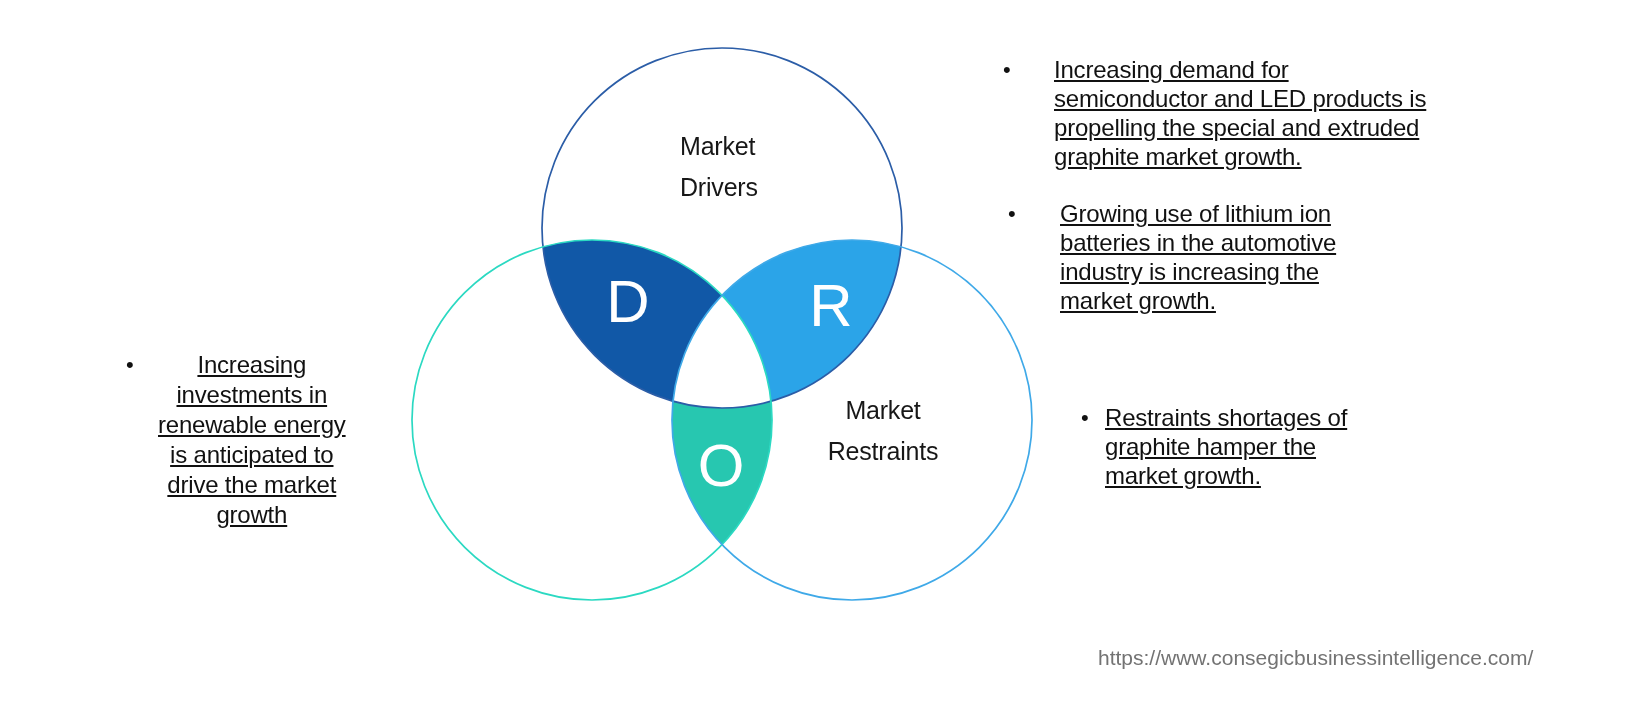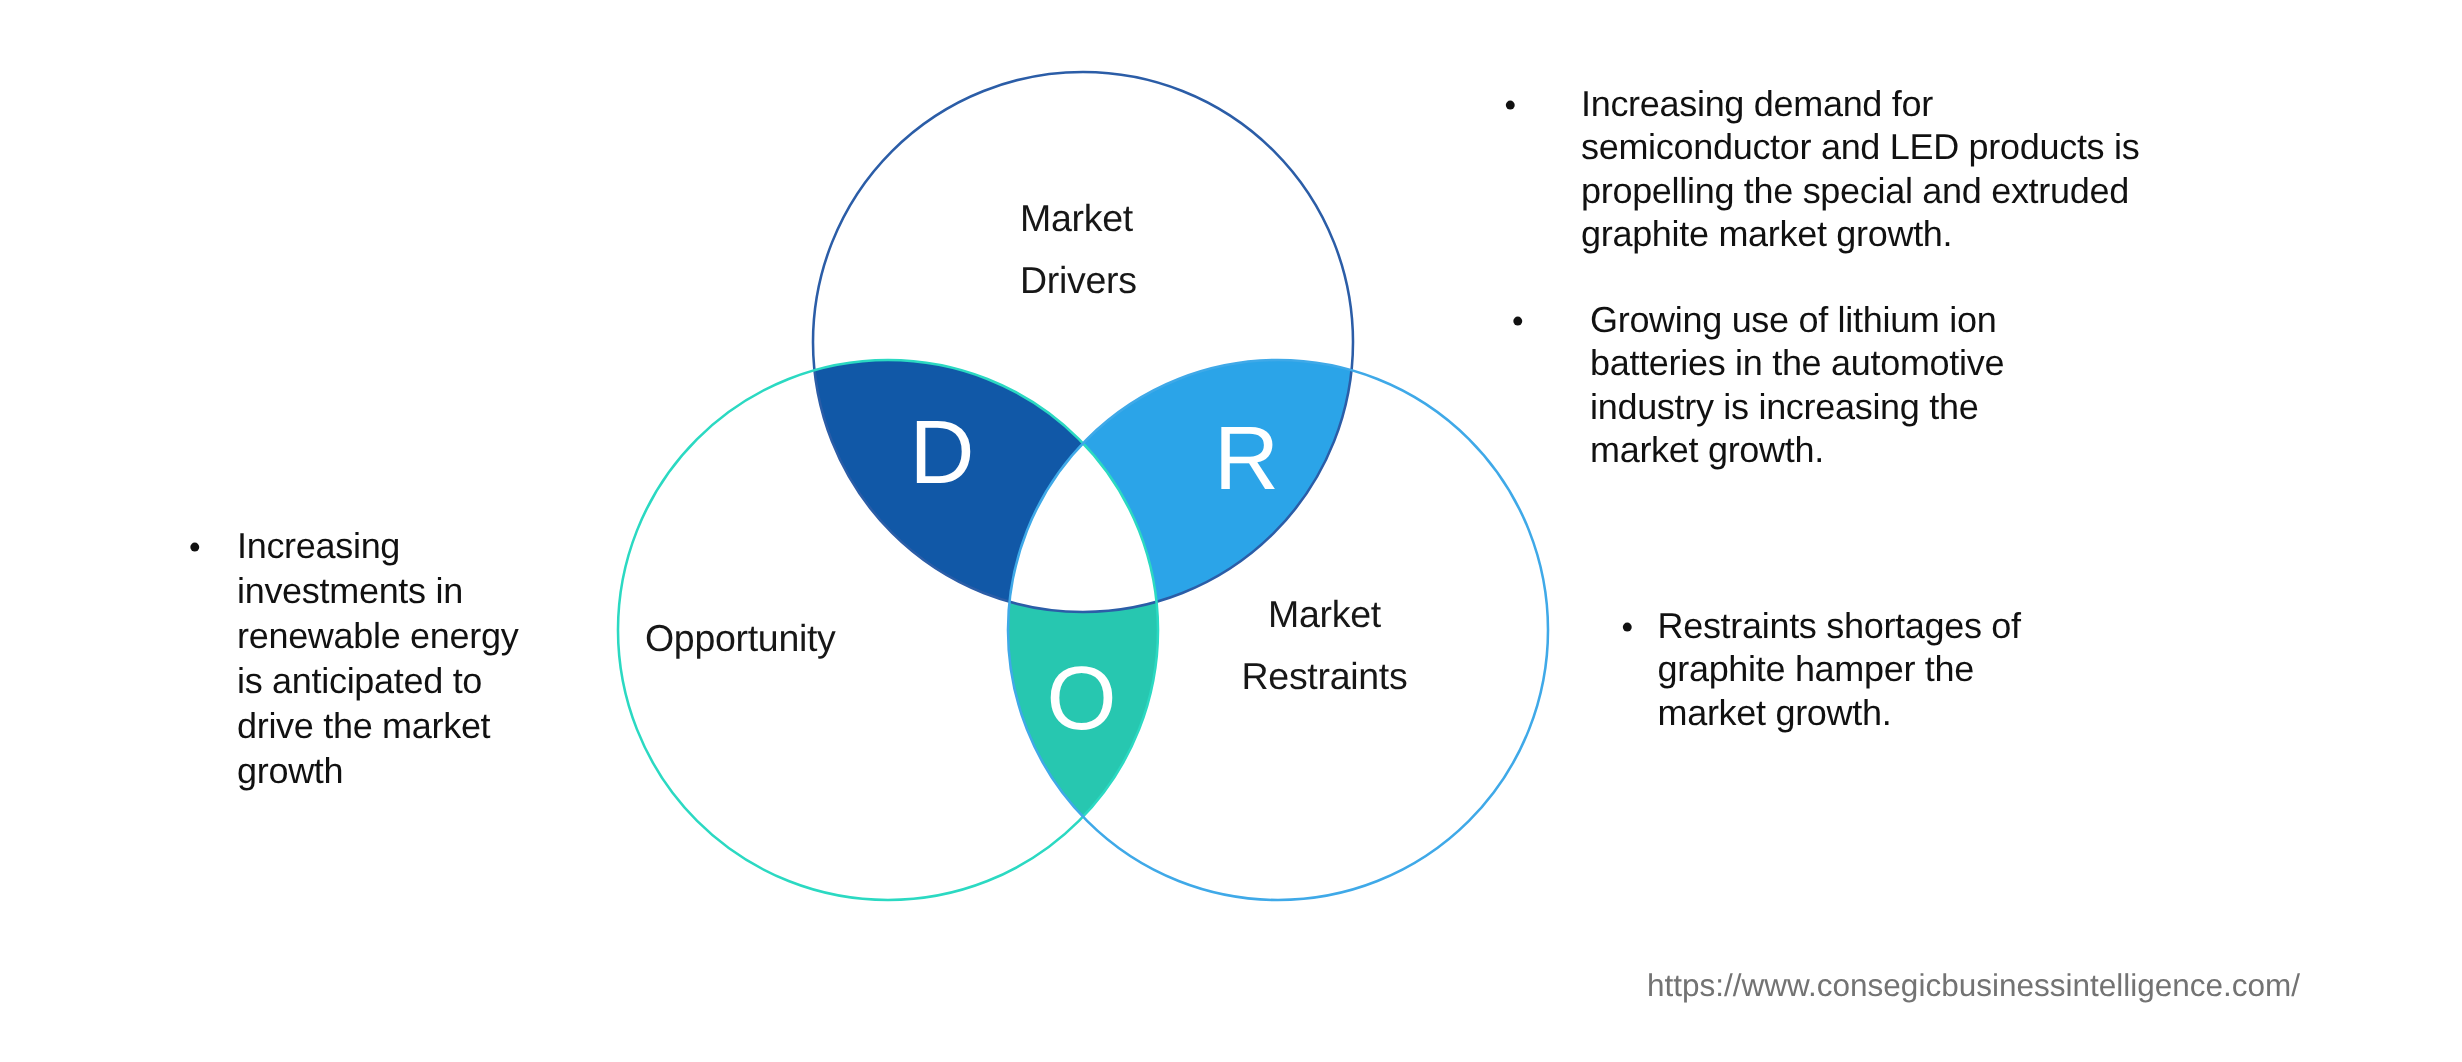--- a/index.html
+++ b/index.html
@@ -54,22 +54,23 @@
   }
   .bullet-block .dot {
     width: 12px;
     flex: 0 0 auto;
     font-size: 22px;
     line-height: 29px;
     color: #111111;
   }
   .bullet-block .bullet-text {
     white-space: pre-line;
+    text-decoration: underline;
   }
-  .bullet-left .bullet-text { line-height: 30px; }
+  .bullet-left .bullet-text { line-height: 30px; text-align: center; }
   .bullet-left .dot { line-height: 30px; }
   .footer-url {
     position: absolute;
     left: 1098px;
     top: 646px;
     font-size: 21px;
     color: #737373;
     letter-spacing: 0px;
   }
 </style>
@@ -104,21 +105,20 @@
     <circle cx="852" cy="420" r="180" fill="none" stroke-width="1.7" stroke="#3FA9E8"></circle>
 
     <text class="venn-letter" x="628" y="322" text-anchor="middle">D</text>
     <text class="venn-letter" x="831" y="326" text-anchor="middle">R</text>
     <text class="venn-letter" x="721" y="486" text-anchor="middle">O</text>
   </svg>
 
   <div class="venn-label" style="left:680px; top:126px;">Market
 Drivers</div>
 
-  <div class="venn-label" style="left:430px; top:406px;">Opportunity</div>
 
   <div class="venn-label centered" style="left:788px; top:390px; width:190px;">Market
 Restraints</div>
 
   <div class="bullet-block bullet-left" style="left:126px; top:350px; gap:20px; width:250px;">
     <span class="dot">•</span>
     <div class="bullet-text">Increasing
 investments in
 renewable energy
 is anticipated to

